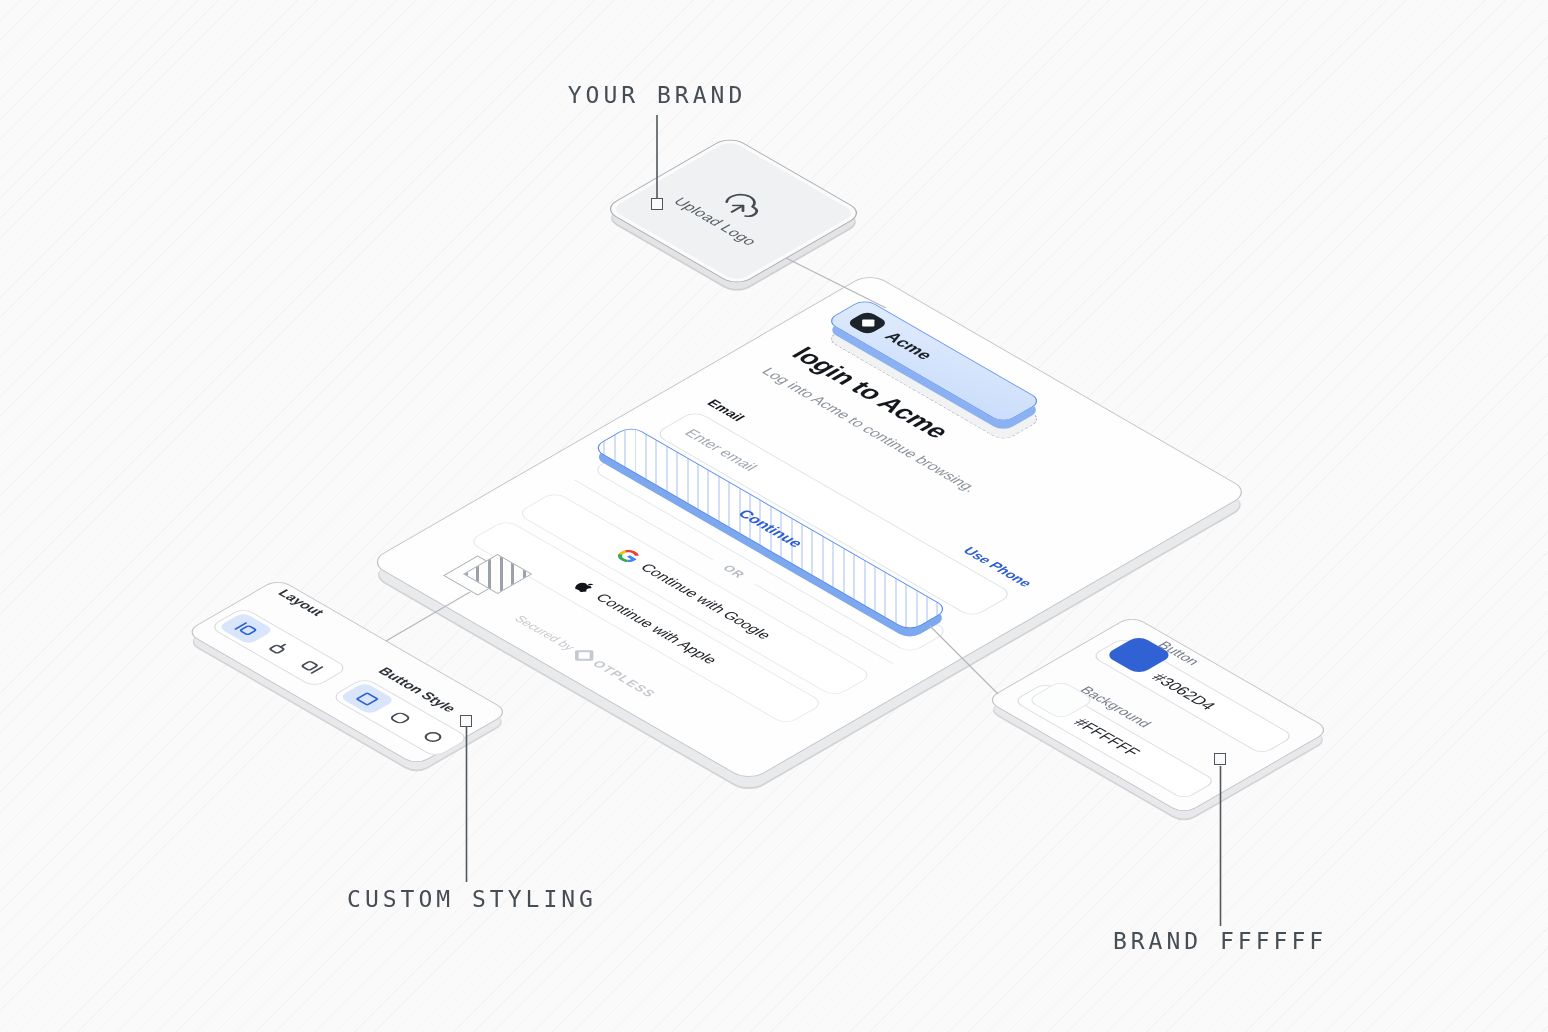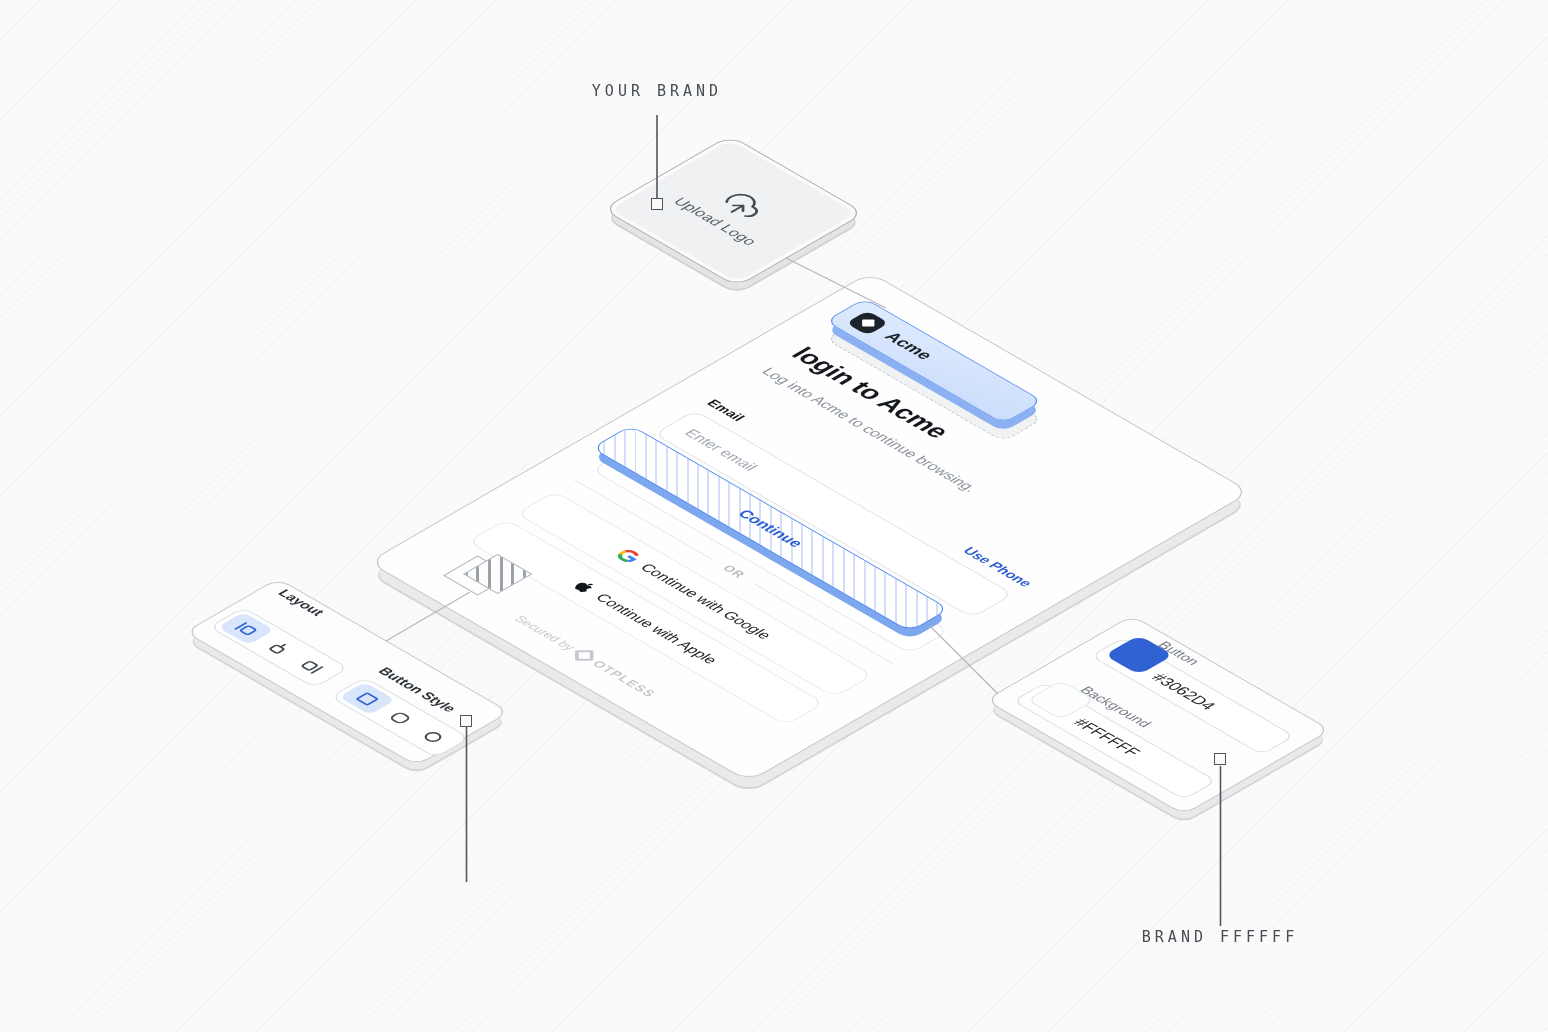--- a/index.html
+++ b/index.html
@@ -5,21 +5,21 @@
   html,body{margin:0;padding:0;}
   #canvas{
     position:relative;width:1548px;height:1032px;overflow:hidden;
     background-color:#fafafa;
     background-image:repeating-linear-gradient(135deg, rgba(120,125,130,0.05) 0px, rgba(120,125,130,0.05) 1px, transparent 1px, transparent 14px);
     font-family:"Liberation Sans","DejaVu Sans",sans-serif;
   }
   .anno{
     position:absolute;transform:translateX(-50%);
     font-family:"DejaVu Sans Mono","Liberation Mono",monospace;
-    font-size:15px;letter-spacing:4px;color:#464d54;white-space:nowrap;
+    font-size:23px;letter-spacing:4px;color:#464d54;white-space:nowrap;
   }
   .marker{
     position:absolute;width:12px;height:12px;background:#fafafa;
     border:1.7px solid #4e555c;box-sizing:border-box;z-index:30;
   }
   svg.connectors{position:absolute;left:0;top:0;z-index:5;pointer-events:none;}
   .iso{position:absolute;transform:matrix(0.866,0.5,-0.866,0.5,0,0);transform-origin:0 0;}
   .card{box-sizing:border-box;border-radius:16px;}
   
   .upload-card{
@@ -120,20 +120,21 @@
   <svg class="connectors" width="1548" height="1032">
     <line x1="657" y1="115" x2="657" y2="198" stroke="#51575d" stroke-width="1.6"></line>
     <line x1="466.5" y1="727" x2="466.5" y2="882" stroke="#51575d" stroke-width="1.6"></line>
     <line x1="1220.5" y1="766" x2="1220.5" y2="926" stroke="#51575d" stroke-width="1.6"></line>
     <line x1="786" y1="258" x2="886" y2="308" stroke="#b5b8bb" stroke-width="1.3"></line>
     <line x1="470" y1="592" x2="386" y2="641" stroke="#b5b8bb" stroke-width="1.3"></line>
     <line x1="930" y1="626" x2="998" y2="694" stroke="#b5b8bb" stroke-width="1.3"></line>
   </svg>
 
   <div class="anno" style="left:657px;top:82px;">YOUR BRAND</div>
+  <div class="anno" style="left:472px;top:886px;">CUSTOM STYLING</div>
   <div class="anno" style="left:1220px;top:928px;">BRAND FFFFFF</div>
 
   <div class="marker" style="left:651px;top:198px;"></div>
   <div class="marker" style="left:460px;top:715px;"></div>
   <div class="marker" style="left:1214px;top:753px;"></div>
 
   <div class="iso card upload-card" style="left:730px;top:135px;">
     <svg width="36" height="34" viewBox="0 0 24 24" fill="none" stroke="#444b52" stroke-width="1.6" stroke-linecap="round" stroke-linejoin="round">
       <path d="M20.39 18.39A5 5 0 0 0 18 9h-1.26A8 8 0 1 0 3 16.3"></path>
       <polyline points="16 16 12 12 8 16"></polyline>

